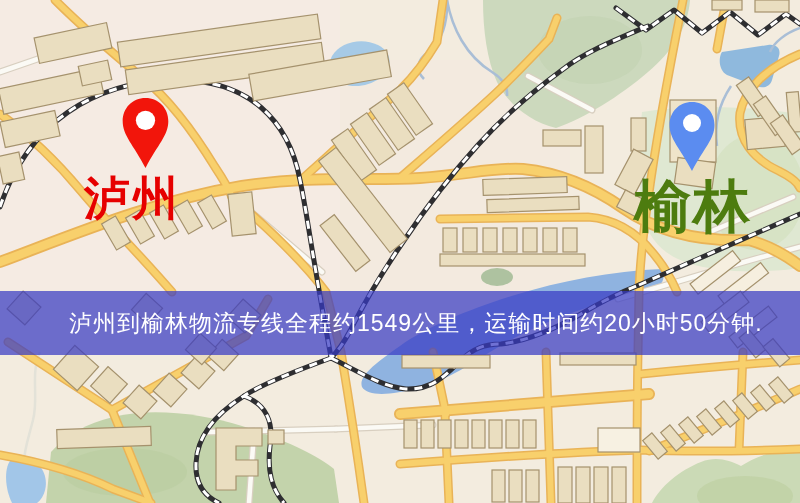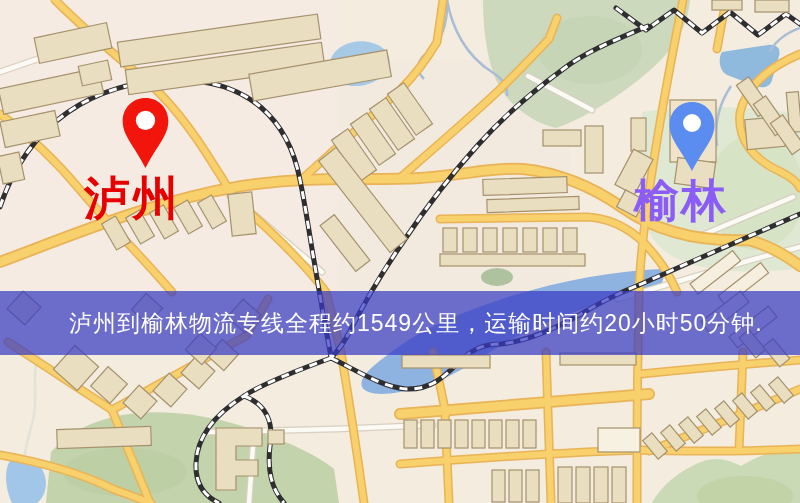--- a/index.html
+++ b/index.html
@@ -3,21 +3,21 @@
 <meta charset="utf-8">
 <style>
   html,body{margin:0;padding:0;background:#ffffff;}
   .stage{position:relative;width:800px;height:503px;overflow:hidden;
          font-family:"Liberation Sans",sans-serif;background:#f3ecdf;text-align:center;}
   .stage svg.map{position:absolute;left:0;top:0;}
   .pin{position:absolute;pointer-events:none;}
   .city-label{position:absolute;font-weight:700;line-height:1;white-space:nowrap;}
   .city-label.origin{left:84px;top:176px;font-size:46px;color:#e60000;
       font-family:"Liberation Serif",serif;letter-spacing:2px;}
-  .city-label.dest{left:634px;top:178px;font-size:45px;color:#8b5cf6;
+  .city-label.dest{left:634px;top:178px;font-size:57px;color:#4d7c0f;
       font-family:"Liberation Sans",sans-serif;letter-spacing:2px;}
   .banner{position:absolute;left:0;top:291px;width:800px;height:64px;
       background:rgba(56,58,196,0.72);display:flex;align-items:center;
       box-sizing:border-box;padding-left:25px;}
   .banner .banner-text{color:#ffffff;font-size:23px;letter-spacing:1px;
       font-weight:500;font-family:"Liberation Sans",sans-serif;margin-left:44px;}
 </style>
 </head>
 <body>
 

